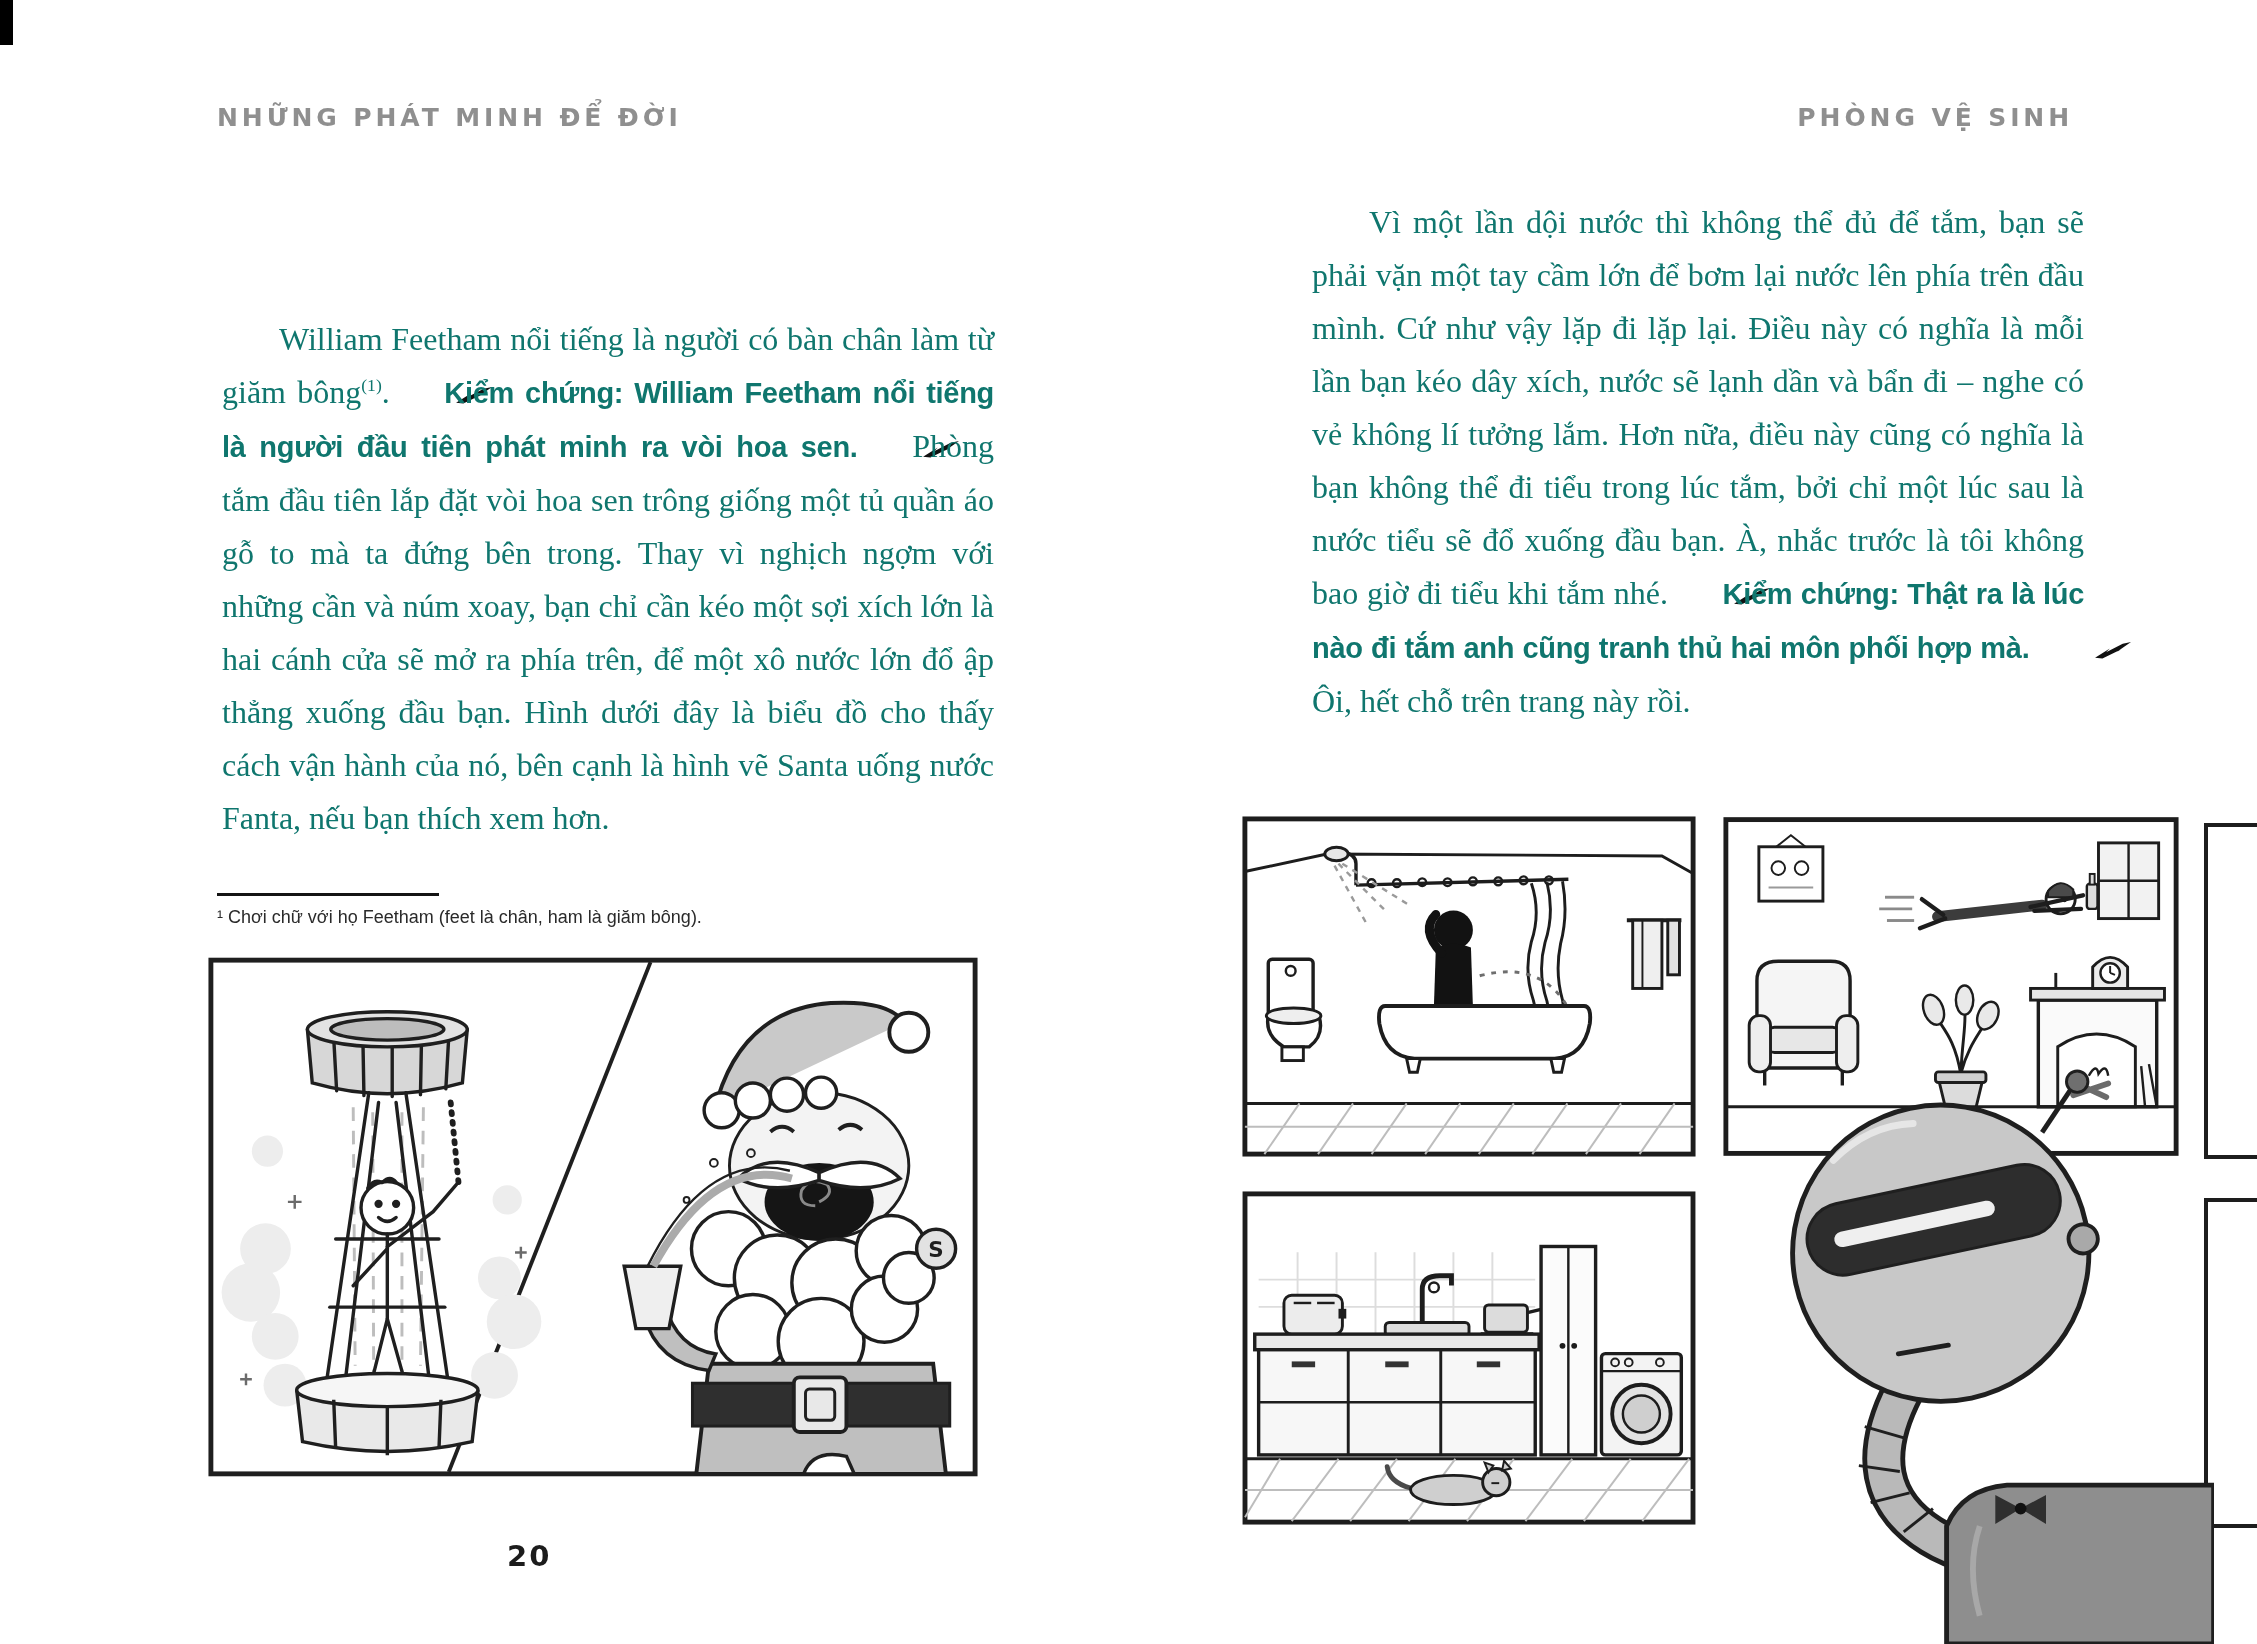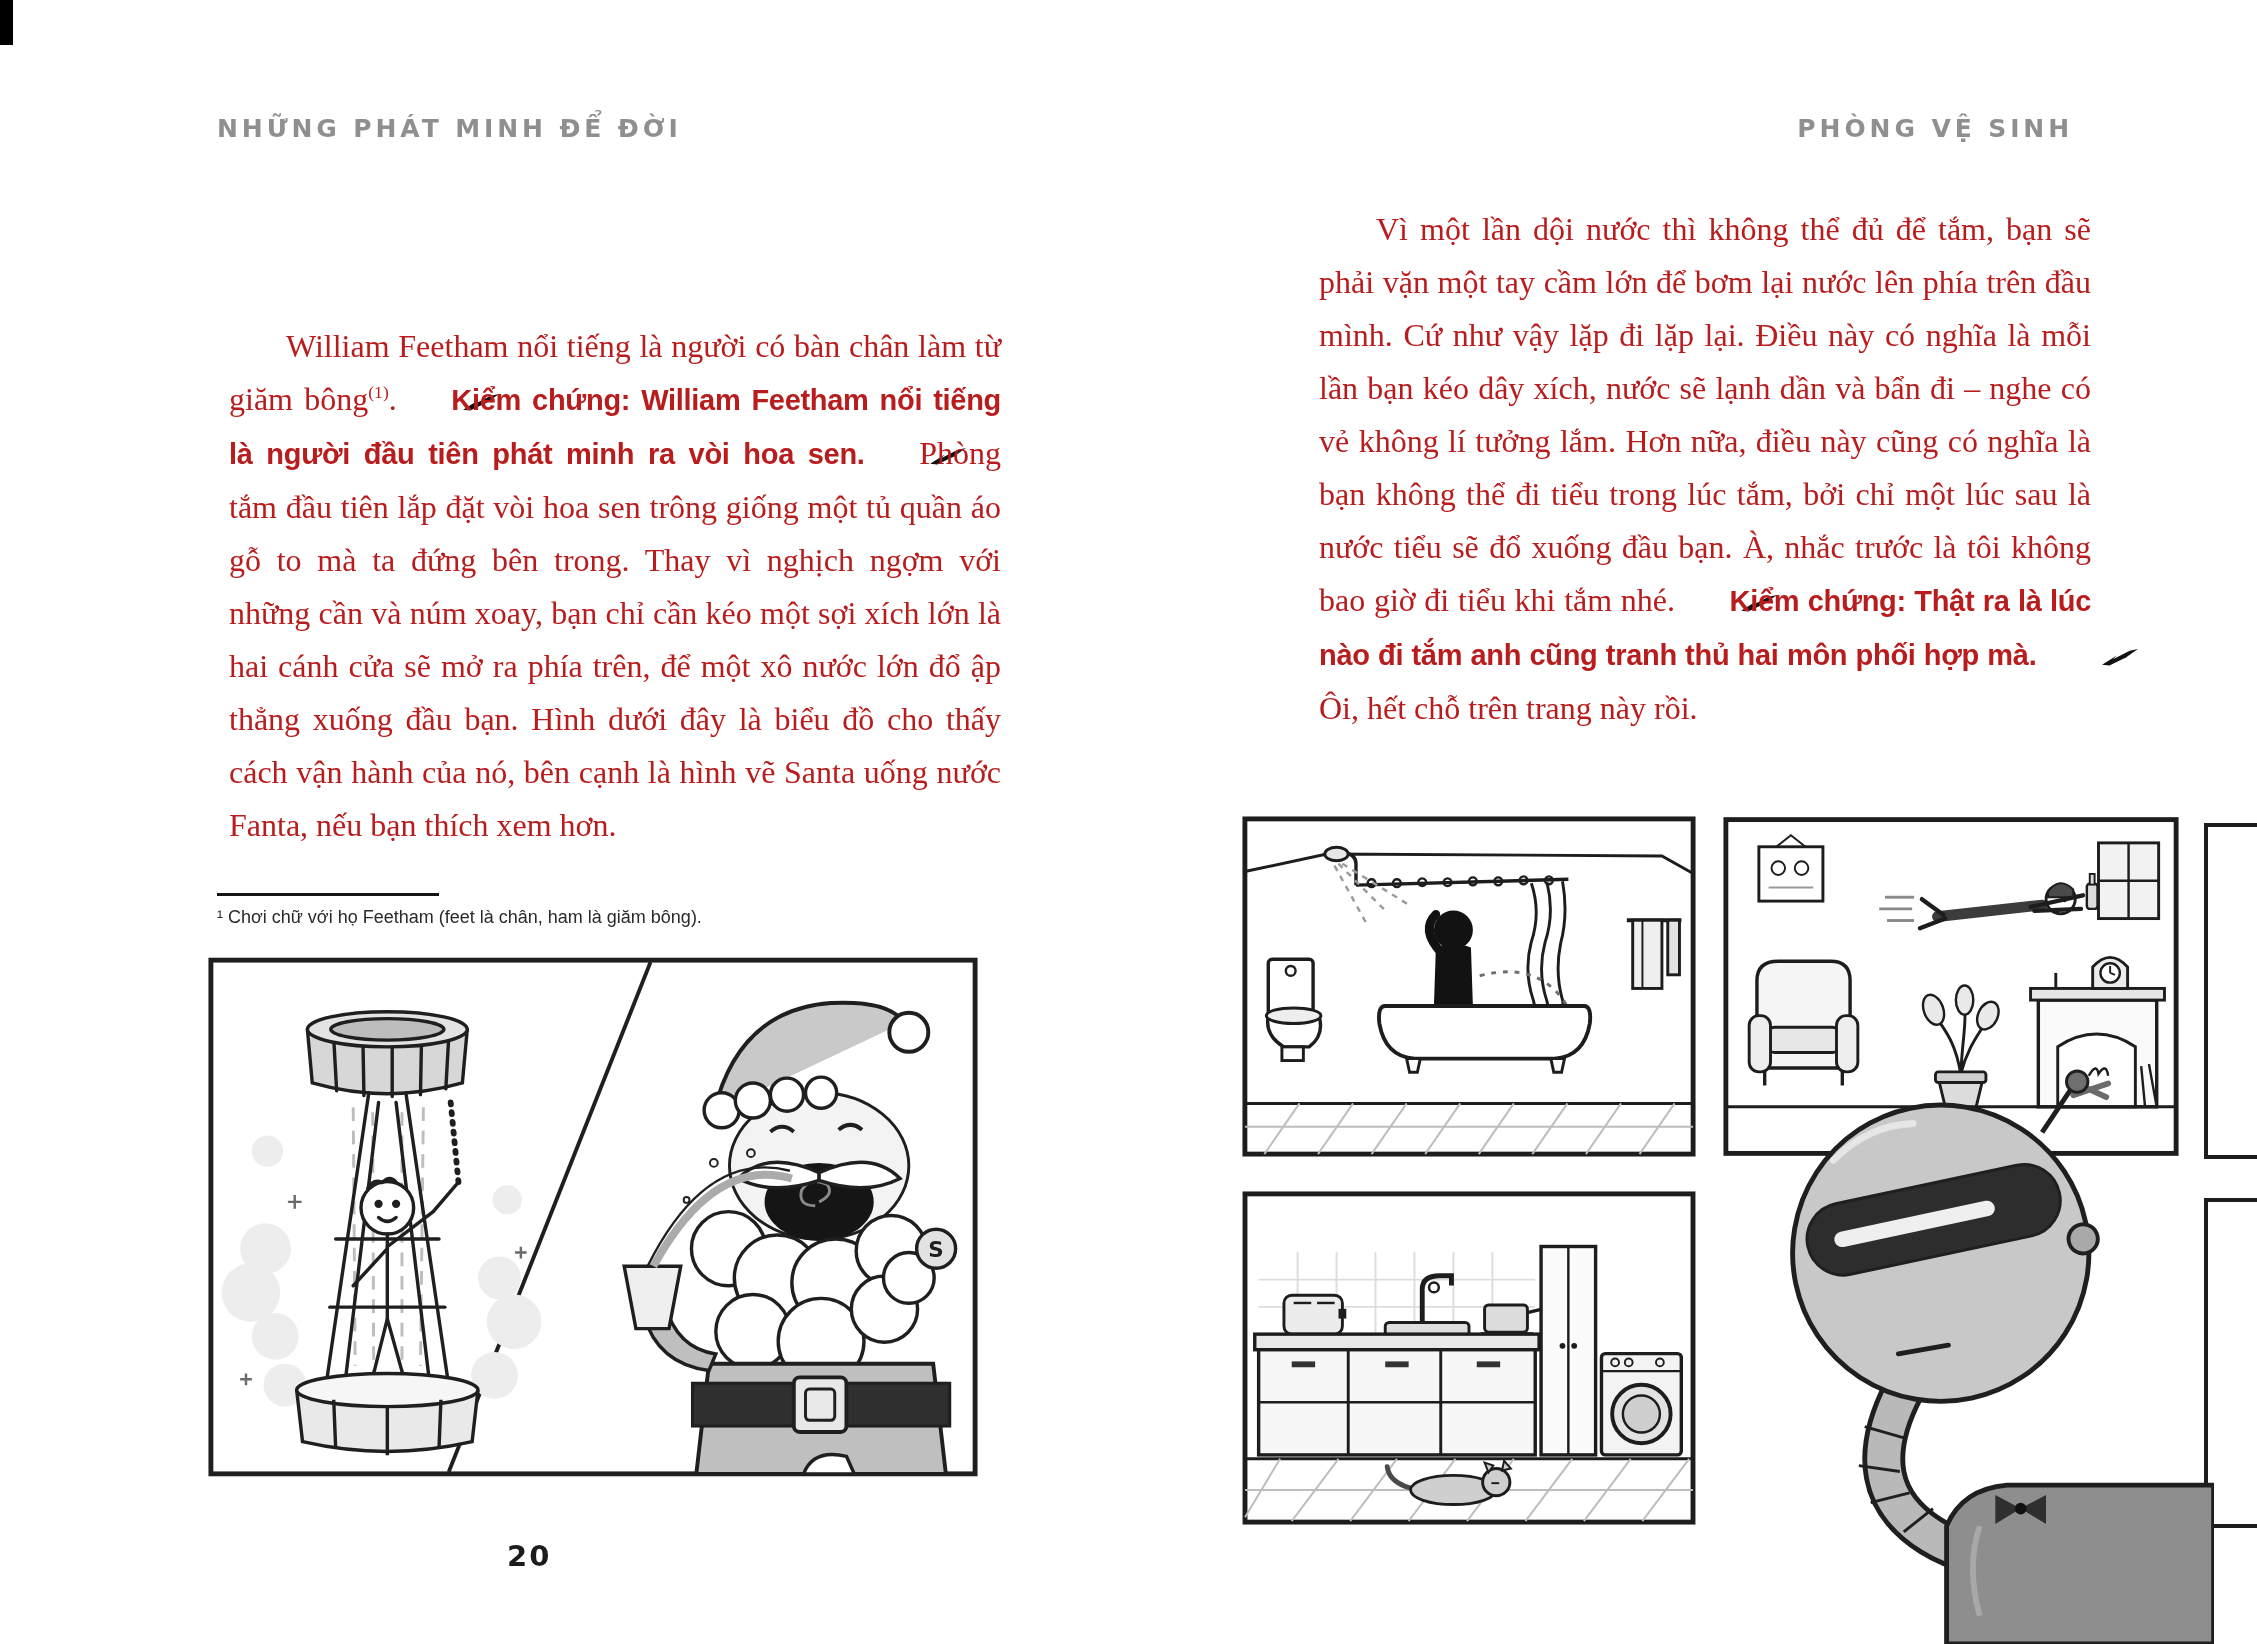--- a/index.html
+++ b/index.html
@@ -1,26 +1,26 @@
 <!DOCTYPE html>
 <html><head>
 <meta charset="utf-8">
 <style>
   html,body{margin:0;padding:0;background:#e8e8e8;}
   #canvas{position:relative;width:2258px;height:1644px;background:#ffffff;overflow:hidden;
           font-family:"Liberation Serif",serif;color:#1c1c1c;}
   .corner-mark{position:absolute;left:0;top:0;width:12.7px;height:45px;background:#000;}
-  .hdr{position:absolute;top:114px;font-family:"DejaVu Sans",sans-serif;font-weight:bold;
+  .hdr{position:absolute;top:103px;font-family:"DejaVu Sans",sans-serif;font-weight:bold;
        font-size:25px;letter-spacing:3.9px;color:#8f8f8f;white-space:nowrap;}
   #hdr-left{left:217px;}
   #hdr-right{right:185px;text-align:right;}
   #title{position:absolute;left:215px;top:191px;font-family:"DejaVu Sans",sans-serif;
          font-weight:800;font-size:52px;letter-spacing:1px;color:#0f0f0f;white-space:nowrap;}
   .bodytext{position:absolute;width:772px;font-size:32px;line-height:53px;text-align:justify;
-            text-indent:57px;color:#b91c1c;margin:12px;}
+            text-indent:57px;color:#0f766e;margin:5px;}
   #left-body{left:217px;top:308px;}
   #right-body{left:1307px;top:191px;}
   .chk{font-family:"Liberation Sans",sans-serif;font-weight:700;font-size:29px;letter-spacing:-0.3px;}
   .bolt{display:inline-block;width:37px;height:16.6px;margin:0 8.8px;vertical-align:-1px;}
   .sup{font-size:0.55em;vertical-align:super;line-height:0;}
   #footnote-rule{position:absolute;left:217px;top:893px;width:222px;height:2.9px;background:#141414;}
   #footnote{position:absolute;left:217px;top:907px;font-family:"Liberation Sans",sans-serif;
             font-size:18px;color:#2a2a2a;}
   #page-num{position:absolute;left:507px;top:1539px;width:195px;
             font-family:"DejaVu Sans",sans-serif;font-weight:bold;font-size:29px;letter-spacing:2px;}

